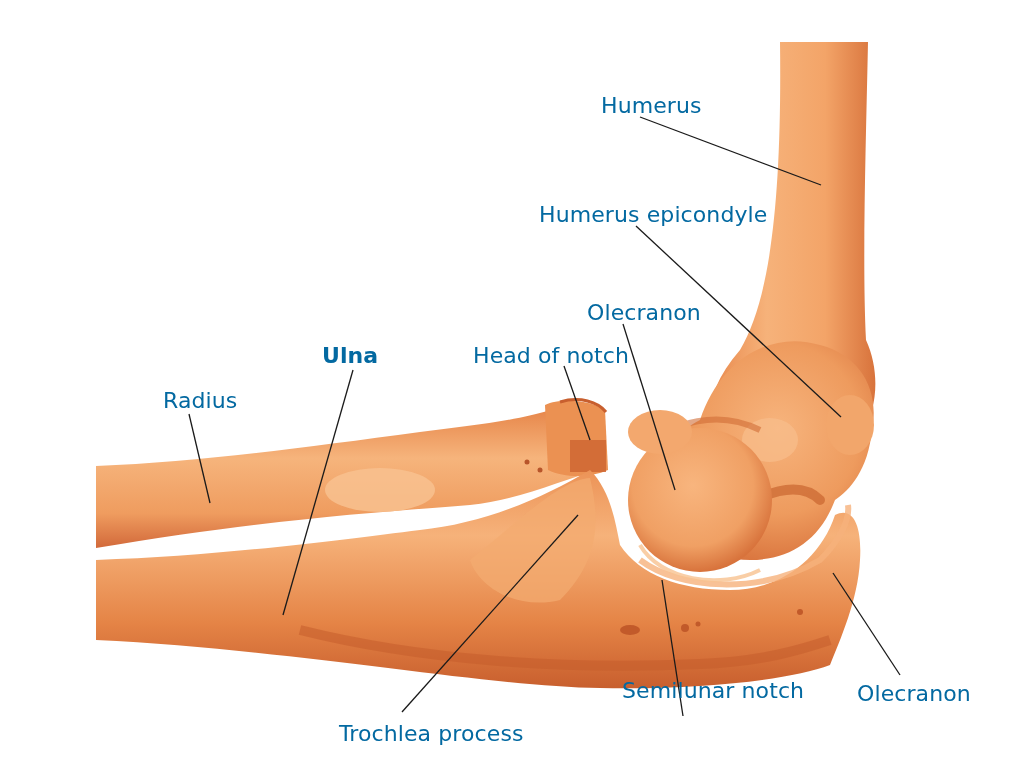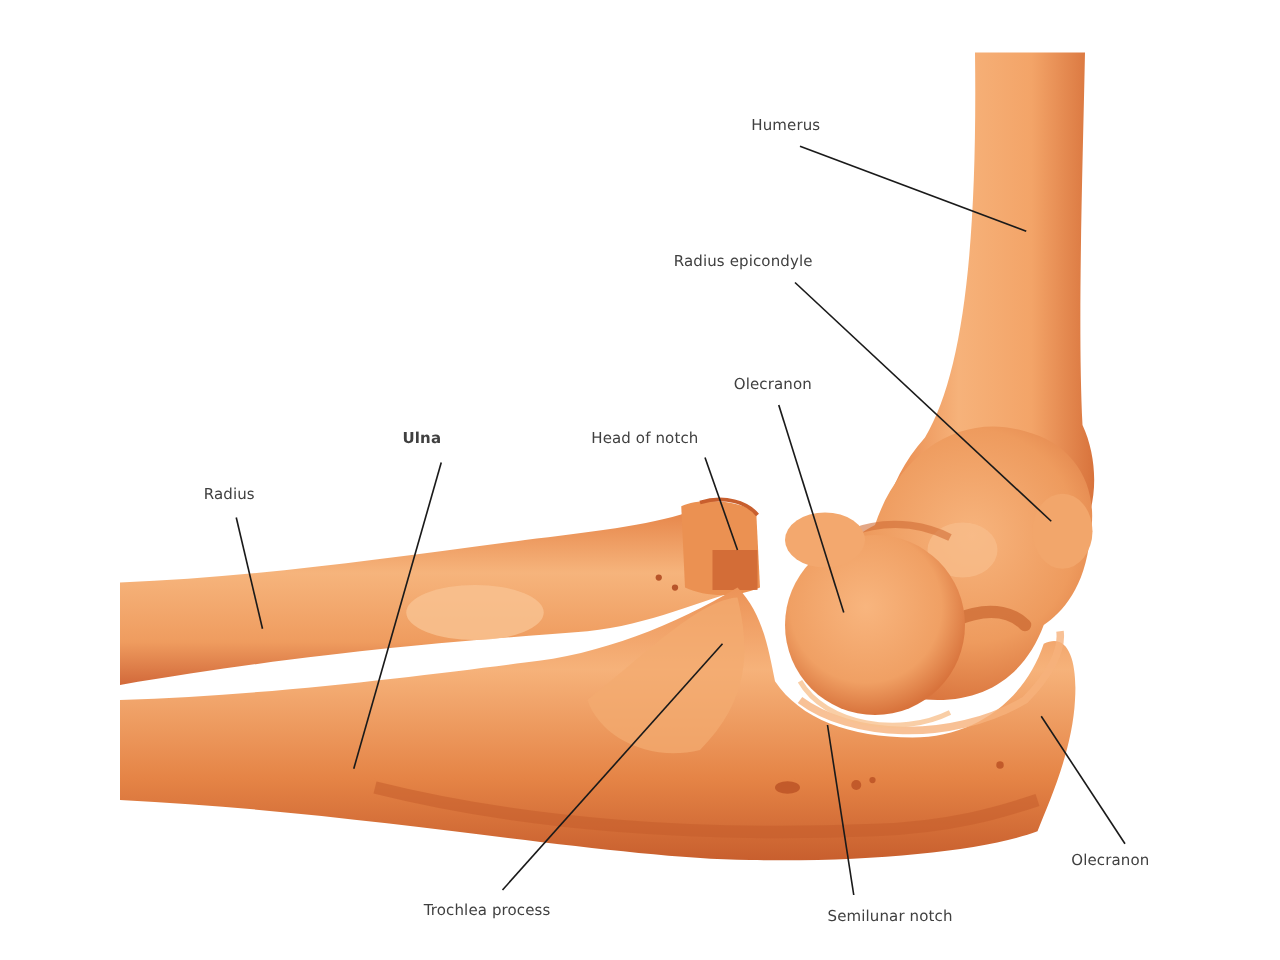--- a/index.html
+++ b/index.html
@@ -1,22 +1,22 @@
 <!DOCTYPE html>
 <html><head>
   <meta charset="utf-8">
   <style>
     html, body { margin: 0; padding: 0; background: #ffffff; }
     #canvas { position: relative; width: 1024px; height: 768px; overflow: hidden; background: #ffffff; }
     svg.art { position: absolute; left: 0; top: 0; }
     .label {
       position: absolute;
       font-family: "DejaVu Sans", sans-serif;
-      font-size: 12px;
-      color: #404040;
+      font-size: 22px;
+      color: #0369a1;
       white-space: nowrap;
       letter-spacing: 0.1px;
     }
   </style>
 </head>
 <body>
 
 <div id="canvas">
   <svg class="art" width="1024" height="768" viewBox="0 0 1024 768">
     <defs>
@@ -108,21 +108,21 @@
       <line x1="564" y1="366" x2="590" y2="440"></line>
       <line x1="353" y1="370" x2="283" y2="615"></line>
       <line x1="189" y1="414" x2="210" y2="503"></line>
       <line x1="402" y1="712" x2="578" y2="515"></line>
       <line x1="683" y1="716" x2="662" y2="580"></line>
       <line x1="900" y1="675" x2="833" y2="573"></line>
     </g>
   </svg>
 
   <div class="label" style="left:601px; top:93px;">Humerus</div>
-  <div class="label" style="left:539px; top:202px;">Radius epicondyle</div>
+  <div class="label" style="left:539px; top:202px;">Humerus epicondyle</div>
   <div class="label" style="left:587px; top:300px;">Olecranon</div>
   <div class="label" style="left:473px; top:343px;">Head of notch</div>
   <div class="label" style="left:322px; top:343px;font-weight:bold;">Ulna</div>
   <div class="label" style="left:163px; top:388px;">Radius</div>
   <div class="label" style="left:339px; top:721px;">Trochlea process</div>
-  <div class="label" style="left:622px; top:726px;margin-left:40px;">Semilunar notch</div>
+  <div class="label" style="left:622px; top:678px;">Semilunar notch</div>
   <div class="label" style="left:857px; top:681px;">Olecranon</div>
 </div>
 
 </body></html>

